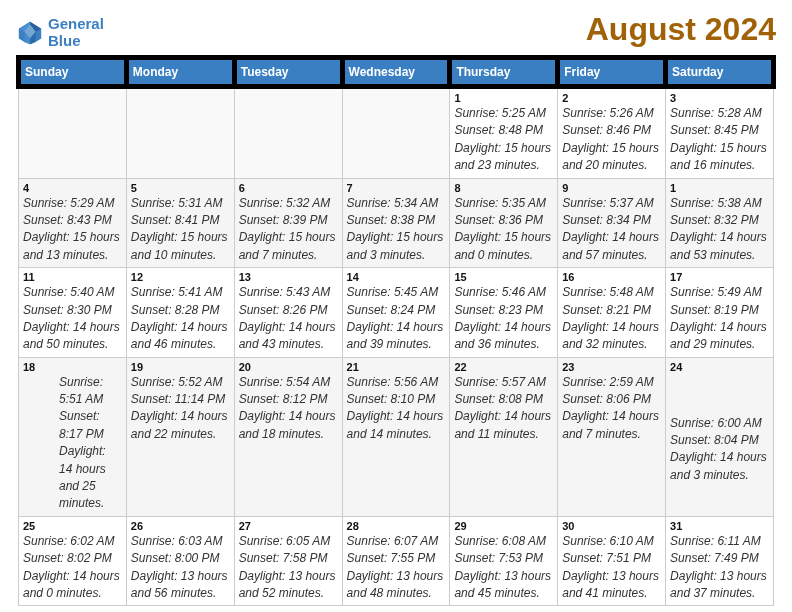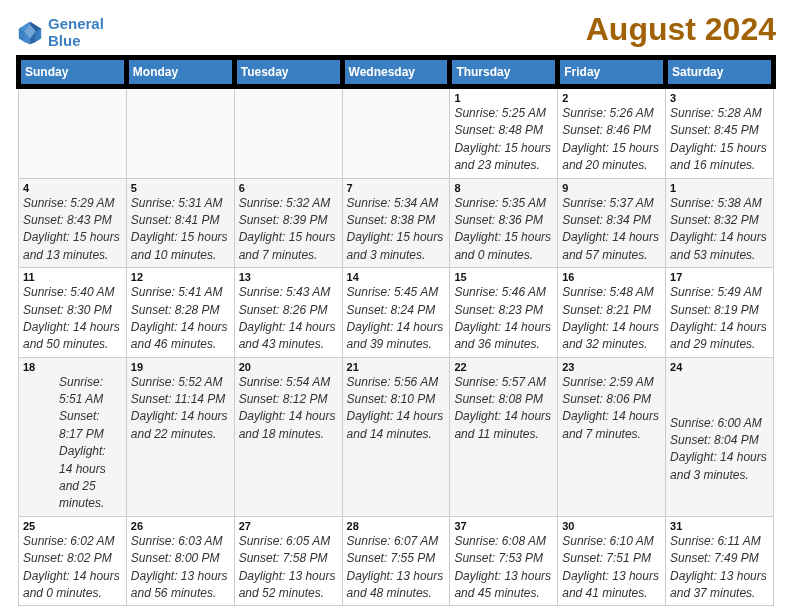--- a/index.html
+++ b/index.html
@@ -343,21 +343,21 @@
 and 52 minutes.</div>
           </td>
           <td>
             <div class="day-number">28</div>
             <div class="day-info" style="white-space: pre-line;">Sunrise: 6:07 AM
 Sunset: 7:55 PM
 Daylight: 13 hours
 and 48 minutes.</div>
           </td>
           <td>
-            <div class="day-number">37</div>
+            <div class="day-number">29</div>
             <div class="day-info" style="white-space: pre-line;">Sunrise: 6:08 AM
 Sunset: 7:53 PM
 Daylight: 13 hours
 and 45 minutes.</div>
           </td>
           <td>
             <div class="day-number">30</div>
             <div class="day-info" style="white-space: pre-line;">Sunrise: 6:10 AM
 Sunset: 7:51 PM
 Daylight: 13 hours

